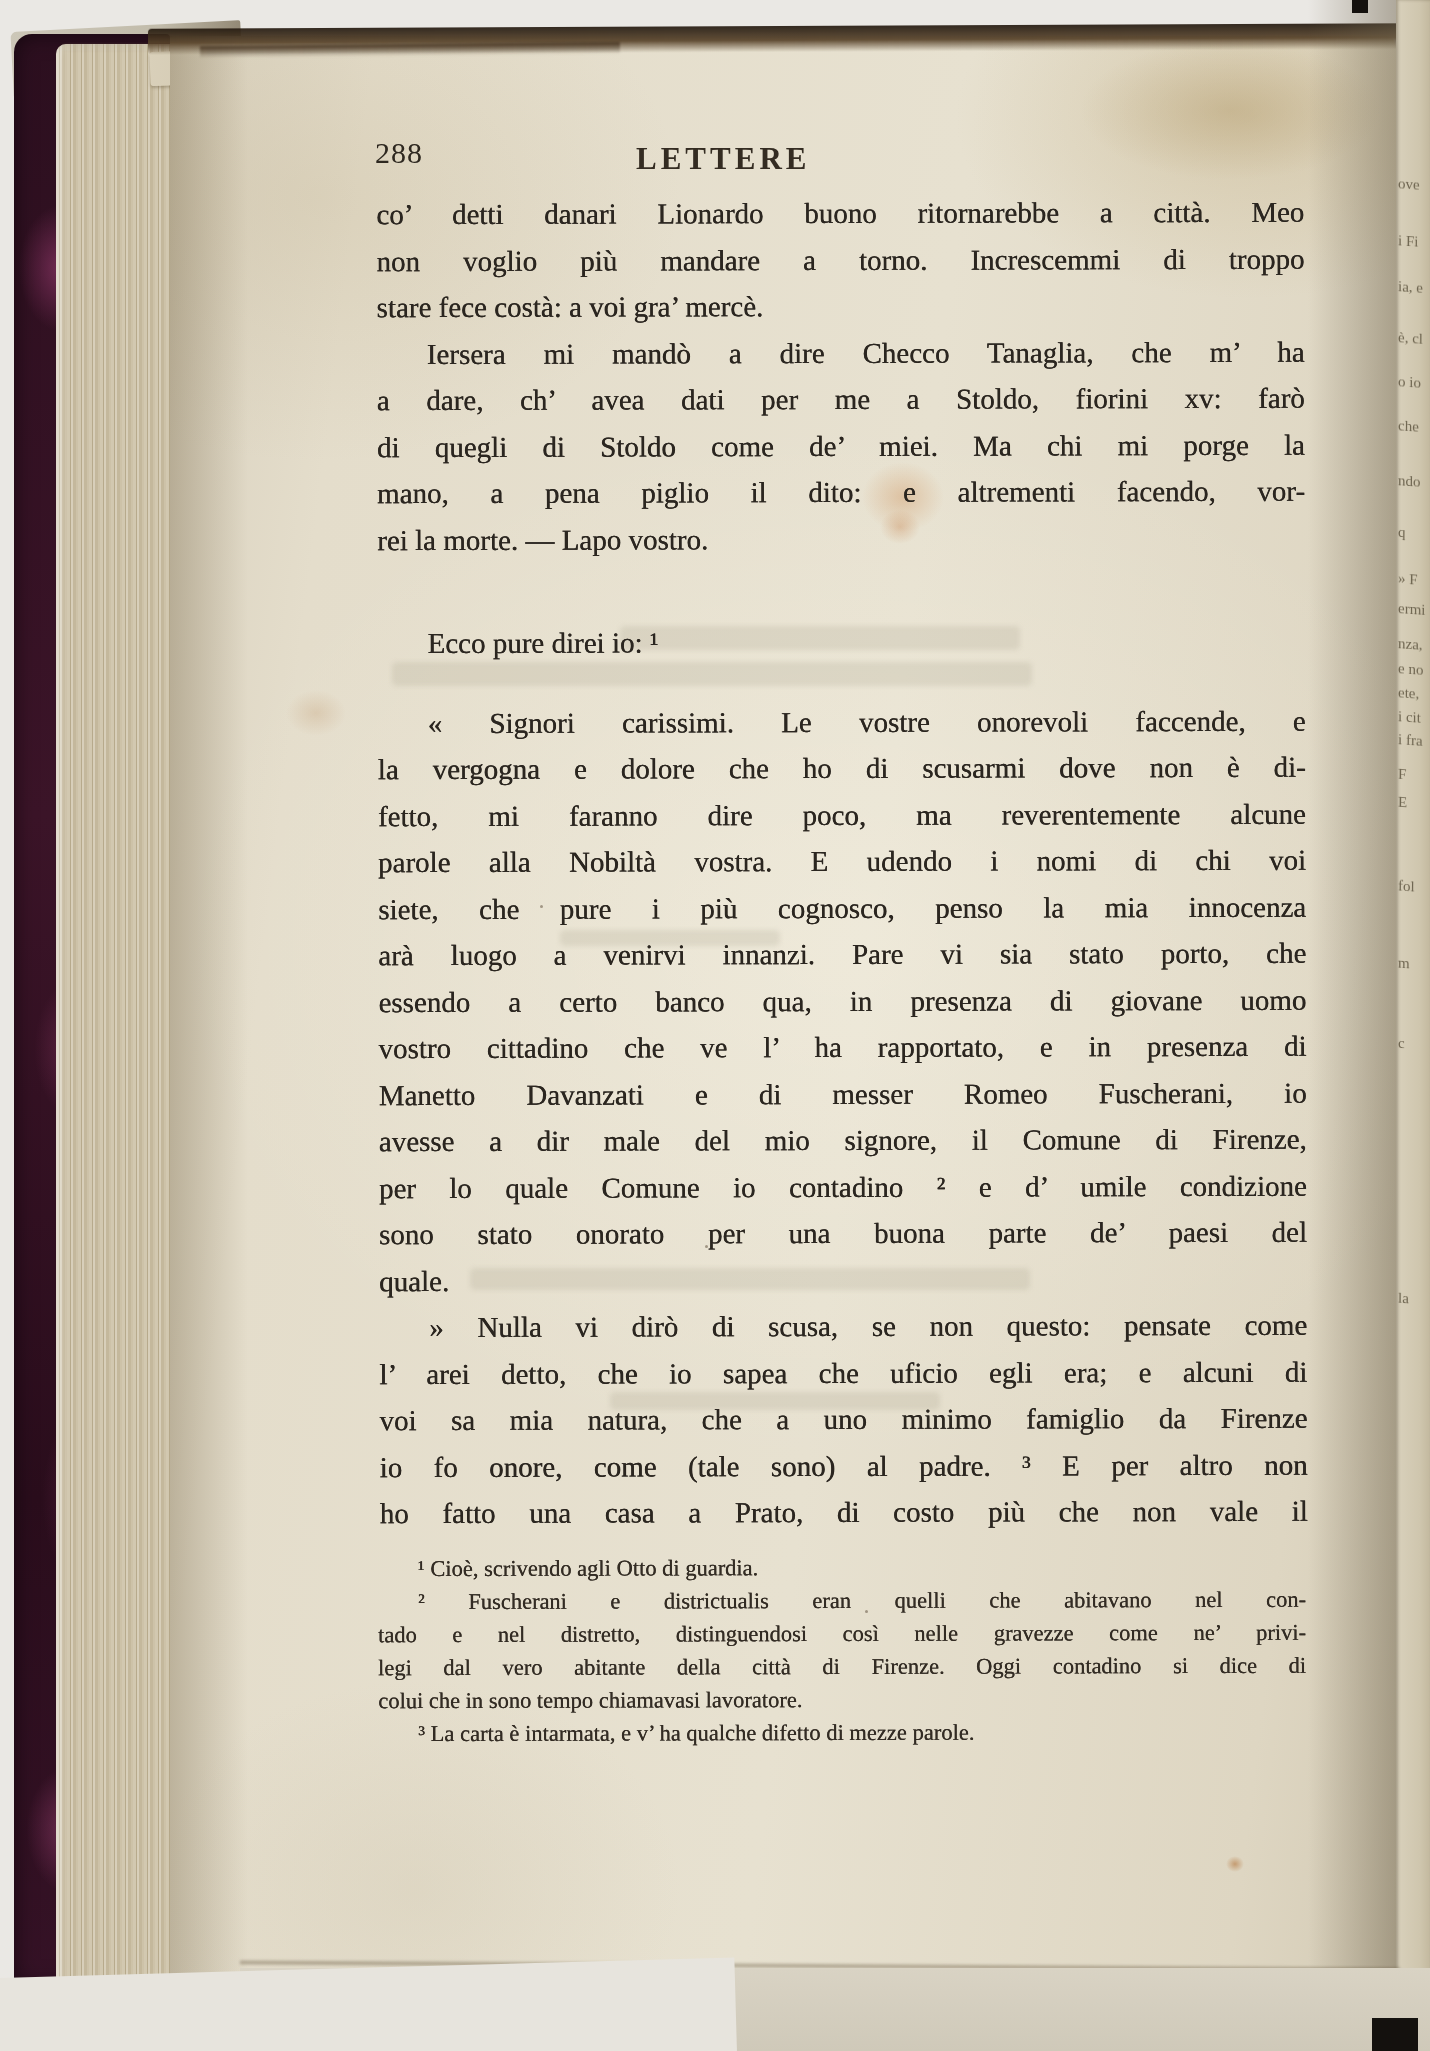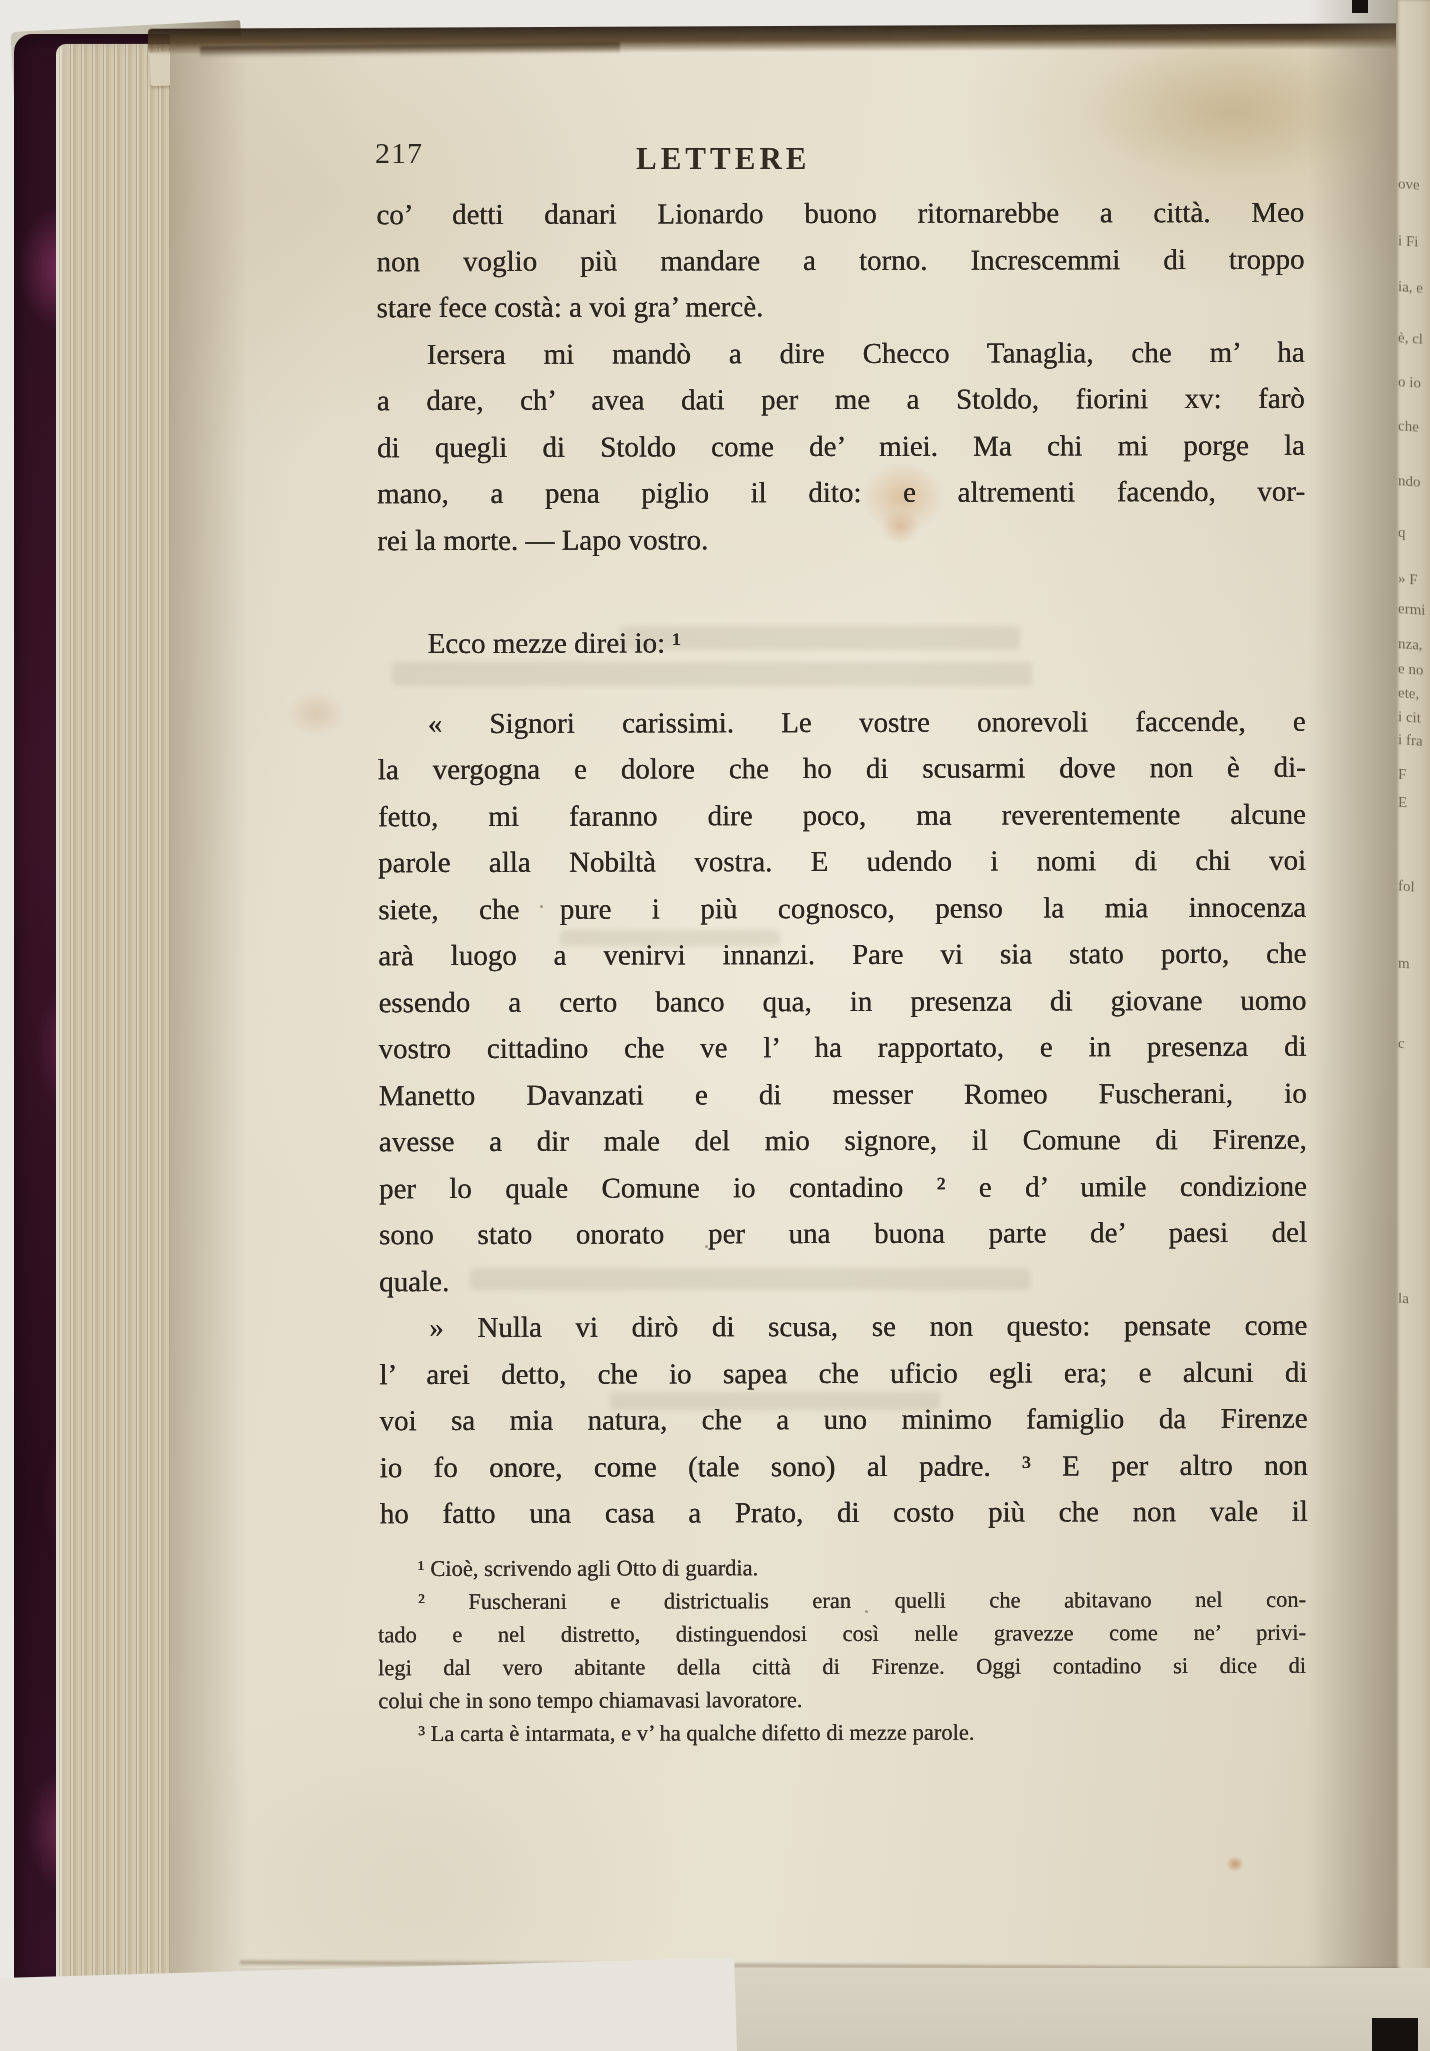--- a/index.html
+++ b/index.html
@@ -146,38 +146,38 @@
   <div class="stain" style="left:862px;top:462px;width:82px;height:70px;background:radial-gradient(closest-side,rgba(198,120,52,.30),rgba(198,120,52,0))"></div>
   <div class="stain" style="left:880px;top:510px;width:40px;height:34px;background:radial-gradient(closest-side,rgba(190,108,45,.28),rgba(190,108,45,0))"></div>
   <div class="stain" style="left:1080px;top:40px;width:300px;height:140px;background:radial-gradient(closest-side,rgba(172,146,96,.35),rgba(172,146,96,0))"></div>
   <div class="stain" style="left:1226px;top:1856px;width:18px;height:16px;background:radial-gradient(closest-side,rgba(176,108,48,.55),rgba(176,108,48,0))"></div>
   <div class="stain" style="left:286px;top:690px;width:60px;height:46px;background:radial-gradient(closest-side,rgba(180,130,80,.22),rgba(180,130,80,0))"></div>
   <div class="speck" style="left:705px;top:1245px"></div>
   <div class="speck" style="left:540px;top:905px"></div>
   <div class="speck" style="left:1005px;top:355px"></div>
   <div class="speck" style="left:865px;top:1610px"></div>
 
-  <div class="hdr-num">217</div>
+  <div class="hdr-num">288</div>
   <div class="hdr-title">LETTERE</div>
 
   <div class="text-col" id="body-col">
       <div class="para">
         <div class="line"><span>co’ detti danari Lionardo buono ritornarebbe a città. Meo</span></div>
         <div class="line"><span>non voglio più mandare a torno. Increscemmi di troppo</span></div>
         <div class="line last"><span>stare fece costà: a voi gra’ mercè.</span></div>
       </div>
       <div class="para">
         <div class="line indent"><span>Iersera mi mandò a dire Checco Tanaglia, che m’ ha</span></div>
         <div class="line"><span>a dare, ch’ avea dati per me a Stoldo, fiorini xv: farò</span></div>
         <div class="line"><span>di quegli di Stoldo come de’ miei. Ma chi mi porge la</span></div>
         <div class="line"><span>mano, a pena piglio il dito: e altrementi facendo, vor-</span></div>
         <div class="line last"><span>rei la morte. — Lapo vostro.</span></div>
       </div>
       <div class="para" style="margin-top: 57px;">
-        <div class="line indent last"><span>Ecco mezze direi io: ¹</span></div>
+        <div class="line indent last"><span>Ecco pure direi io: ¹</span></div>
       </div>
       <div class="para" style="margin-top: 33px;">
         <div class="line indent"><span>« Signori carissimi. Le vostre onorevoli faccende, e</span></div>
         <div class="line"><span>la vergogna e dolore che ho di scusarmi dove non è di-</span></div>
         <div class="line"><span>fetto, mi faranno dire poco, ma reverentemente alcune</span></div>
         <div class="line"><span>parole alla Nobiltà vostra. E udendo i nomi di chi voi</span></div>
         <div class="line"><span>siete, che pure i più cognosco, penso la mia innocenza</span></div>
         <div class="line"><span>arà luogo a venirvi innanzi. Pare vi sia stato porto, che</span></div>
         <div class="line"><span>essendo a certo banco qua, in presenza di giovane uomo</span></div>
         <div class="line"><span>vostro cittadino che ve l’ ha rapportato, e in presenza di</span></div>

